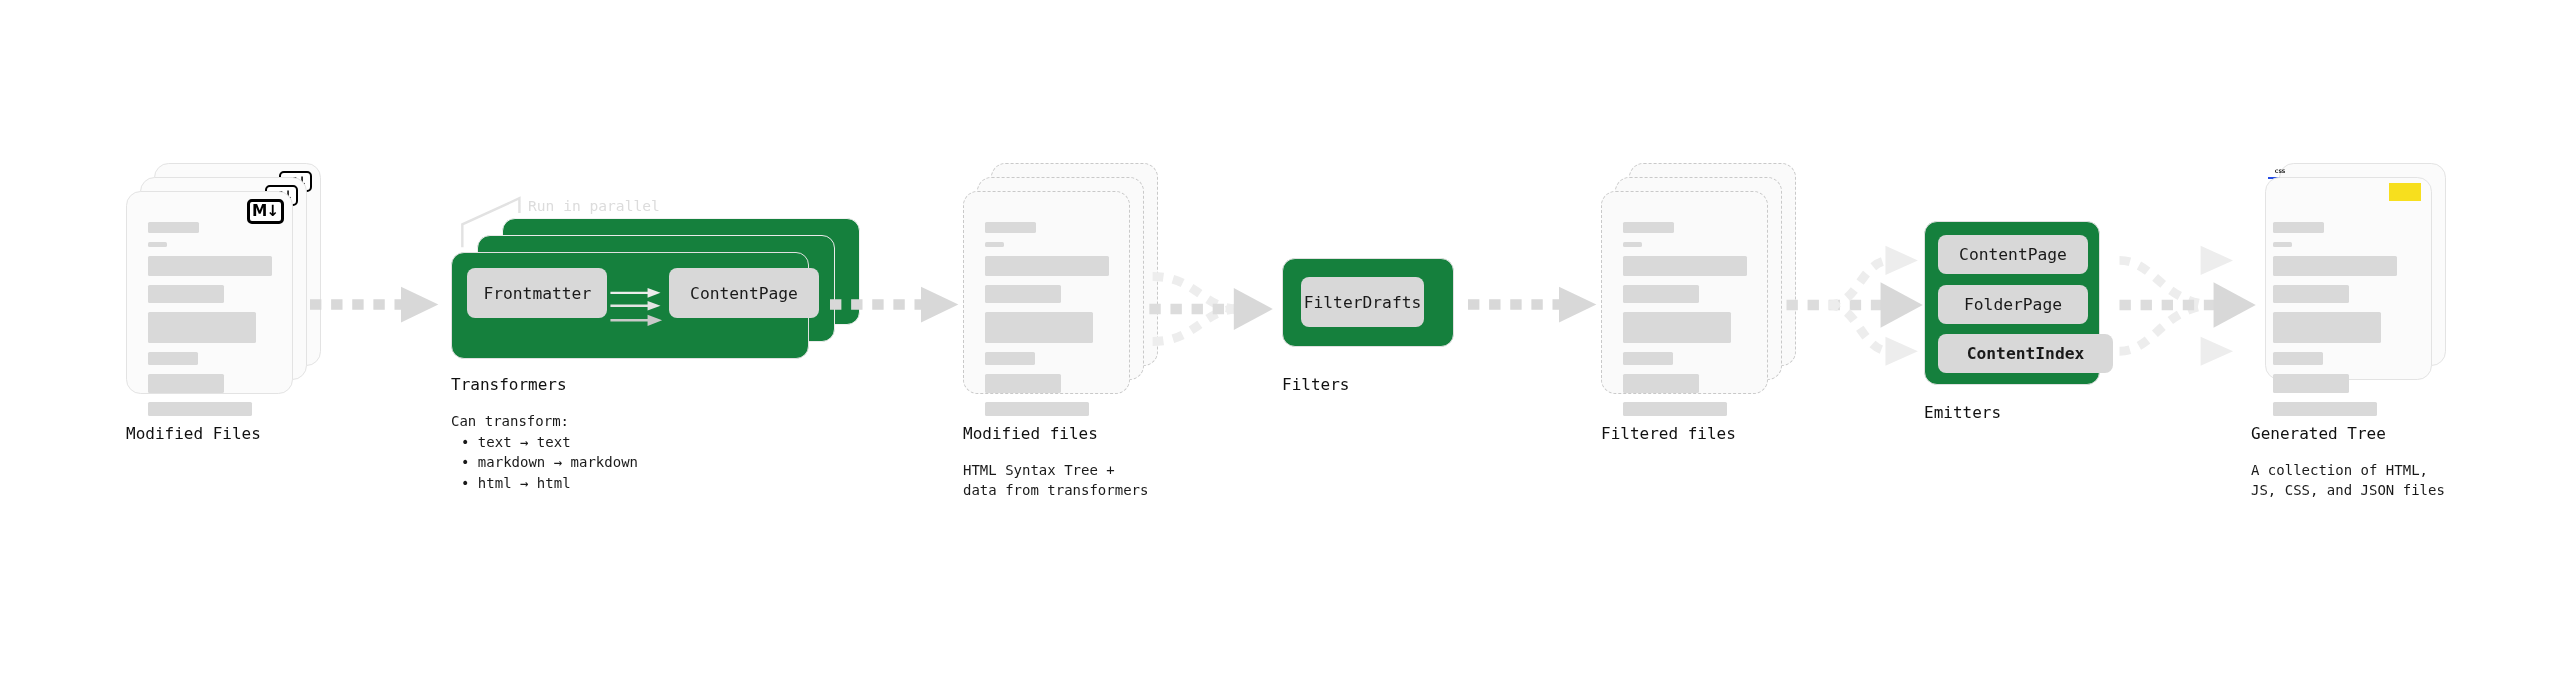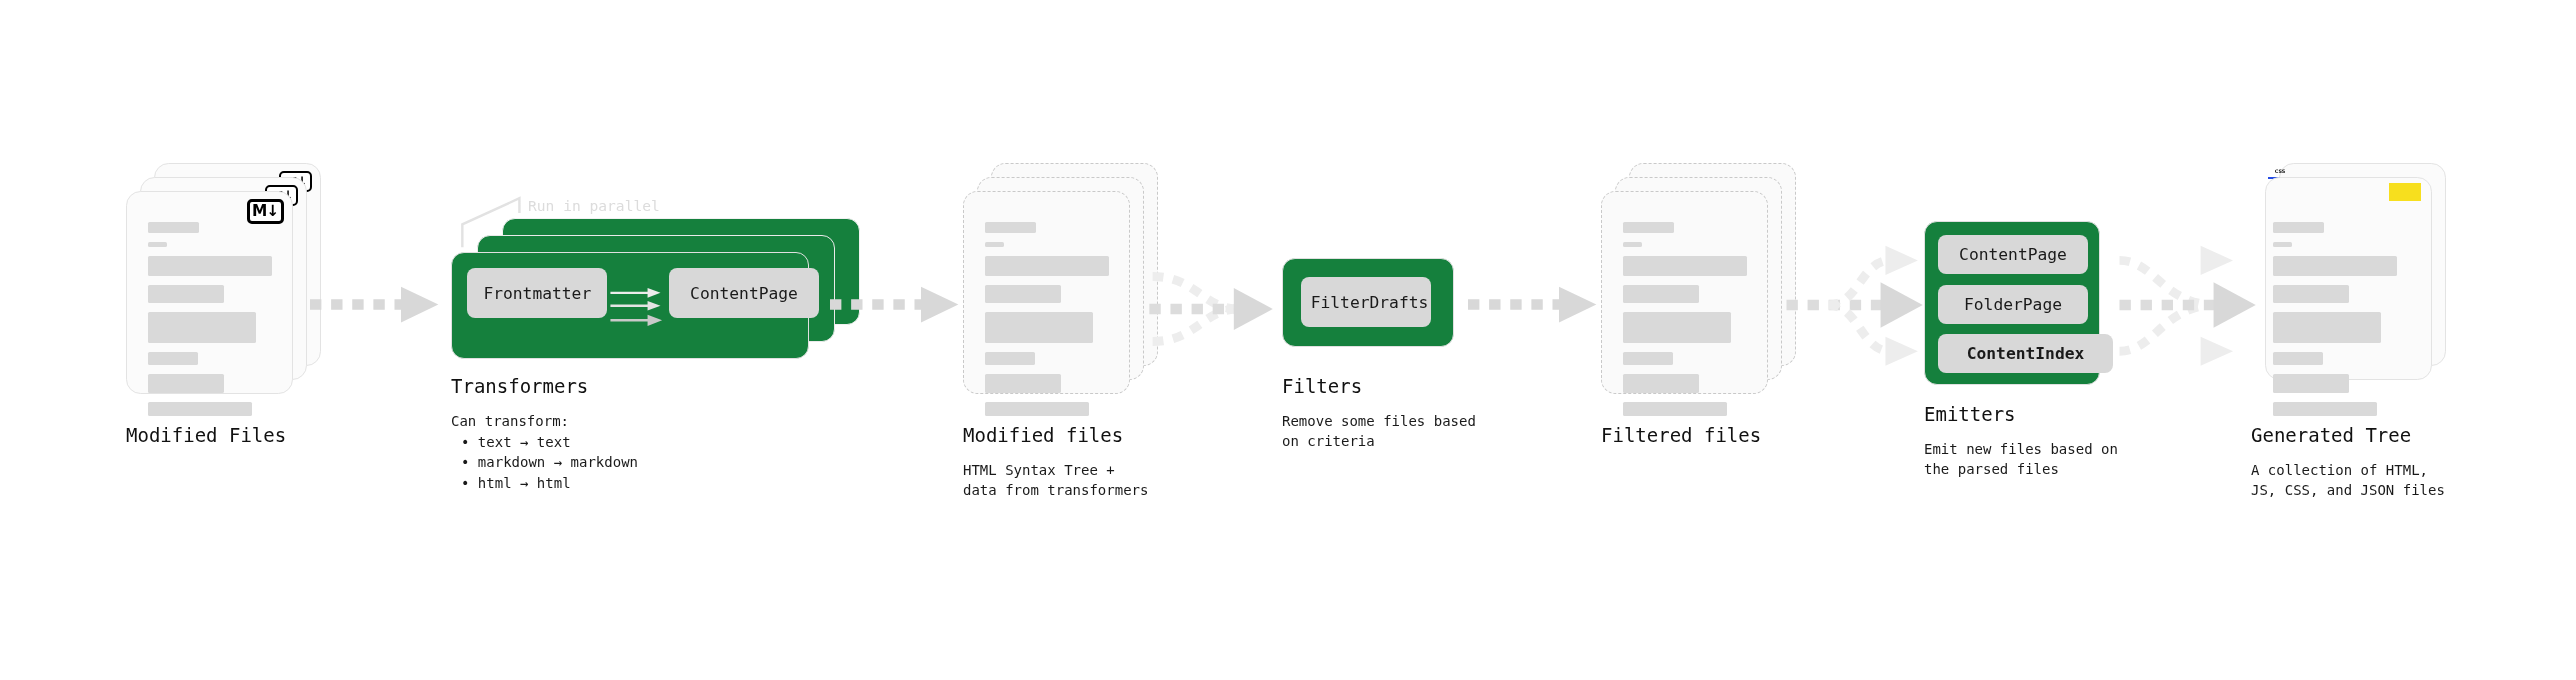--- a/index.html
+++ b/index.html
@@ -69,21 +69,21 @@
   }
   .chip{
     position:absolute;background:#d8d8d8;border-radius:8.1px;
     display:flex;align-items:center;justify-content:center;
     font-size:16.3px;color:#1a1a1a;white-space:nowrap;
   }
   .chip.ghost1{background:#ececec;}
   .chip.ghost2{background:#e4e4e4;}
 
   
-  .title{position:absolute;font-size:19px;color:#111;white-space:nowrap;letter-spacing:0px;}
+  .title{position:absolute;font-size:16px;color:#111;white-space:nowrap;letter-spacing:0px;}
   .sub{position:absolute;font-size:14px;line-height:20.3px;color:#1a1a1a;white-space:pre;}
   .parallel-lbl{position:absolute;font-size:14.6px;color:#dcdcdc;white-space:nowrap;}
 
   .ul-list{position:absolute;font-size:14px;line-height:20.3px;color:#1a1a1a;}
   .ul-list .li{white-space:pre;}
 
   svg{display:block;overflow:visible;}
 </style>
 </head>
 <body>
@@ -195,26 +195,24 @@
     <svg width="138" height="98" viewBox="0 0 170 120">
       <path d="M18 20 C70 20 80 58 120 60" fill="none" stroke="#ededed" stroke-width="11" stroke-dasharray="13 12"></path>
       <path d="M18 100 C70 100 80 62 120 60" fill="none" stroke="#ededed" stroke-width="11" stroke-dasharray="13 12"></path>
       <line x1="14" y1="60" x2="122" y2="60" stroke="#dcdcdc" stroke-width="13" stroke-dasharray="14 12"></line>
       <polygon points="118,34 166,60 118,86" fill="#d8d8d8"></polygon>
     </svg>
   </div>
 
   <div class="node" style="left:1282px;top:258px;">
     <div class="gbox" style="left:0;top:0;width:172px;height:89px;">
-      <div class="chip" style="left:18px;top:18px;width:123px;height:50px;padding-left:7px;">FilterDrafts</div>
+      <div class="chip" style="left:18px;top:18px;width:123px;height:50px;">FilterDrafts</div>
     </div>
   </div>
   <div class="title" style="left:1282px;top:375px;">Filters</div>
-  <div class="sub" style="left:1282px;top:411px;">Remove some files based
-on criteria</div>
 
   <div class="node" style="left:1468px;top:280px;">
     <svg width="130" height="49" viewBox="0 0 160 60">
       <line x1="0" y1="30" x2="118" y2="30" stroke="#d8d8d8" stroke-width="13" stroke-dasharray="14 12"></line>
       <polygon points="112,8 158,30 112,52" fill="#d8d8d8"></polygon>
     </svg>
   </div>
 
   <div class="node" style="left:1601px;top:163px;">
     <div class="stack" style="width:195px;height:260px;">
@@ -247,22 +245,20 @@
   </div>
 
   <div class="node" style="left:1924px;top:221px;">
     <div class="gbox" style="left:0;top:0;width:176px;height:164px;">
       <div class="chip" style="left:13px;top:13px;width:150px;height:39px;">ContentPage</div>
       <div class="chip" style="left:13px;top:63px;width:150px;height:39px;">FolderPage</div>
       <div class="chip" style="left:13px;top:112px;width:175px;height:39px;font-weight:bold;">ContentIndex</div>
     </div>
   </div>
   <div class="title" style="left:1924px;top:403px;">Emitters</div>
-  <div class="sub" style="left:1924px;top:439px;">Emit new files based on
-the parsed files</div>
 
   <div class="node" style="left:2113px;top:236px;">
     <svg width="146" height="138" viewBox="0 0 180 170">
       <path d="M8 30 C50 30 60 80 120 85" fill="none" stroke="#ededed" stroke-width="11" stroke-dasharray="13 12"></path>
       <path d="M8 142 C50 142 60 90 120 85" fill="none" stroke="#ededed" stroke-width="11" stroke-dasharray="13 12"></path>
       <line x1="8" y1="85" x2="128" y2="85" stroke="#dcdcdc" stroke-width="13" stroke-dasharray="14 12"></line>
       <polygon points="124,57 176,85 124,113" fill="#d8d8d8"></polygon>
       <polygon points="108,12 148,30 108,48" fill="#ededed"></polygon>
       <polygon points="108,124 148,142 108,160" fill="#ededed"></polygon>
     </svg>

